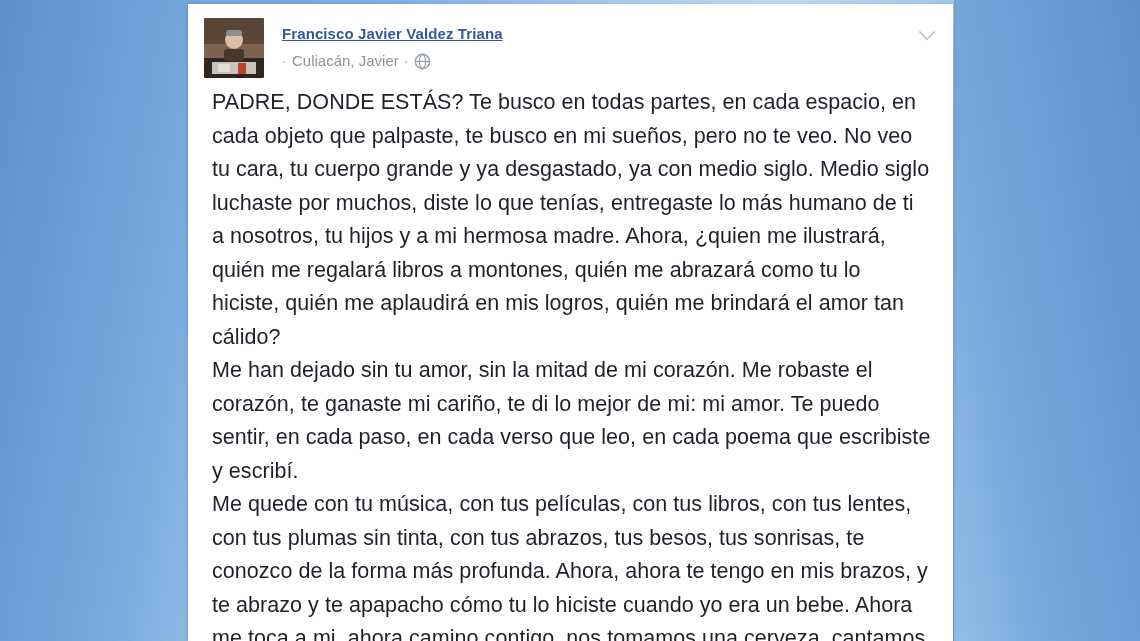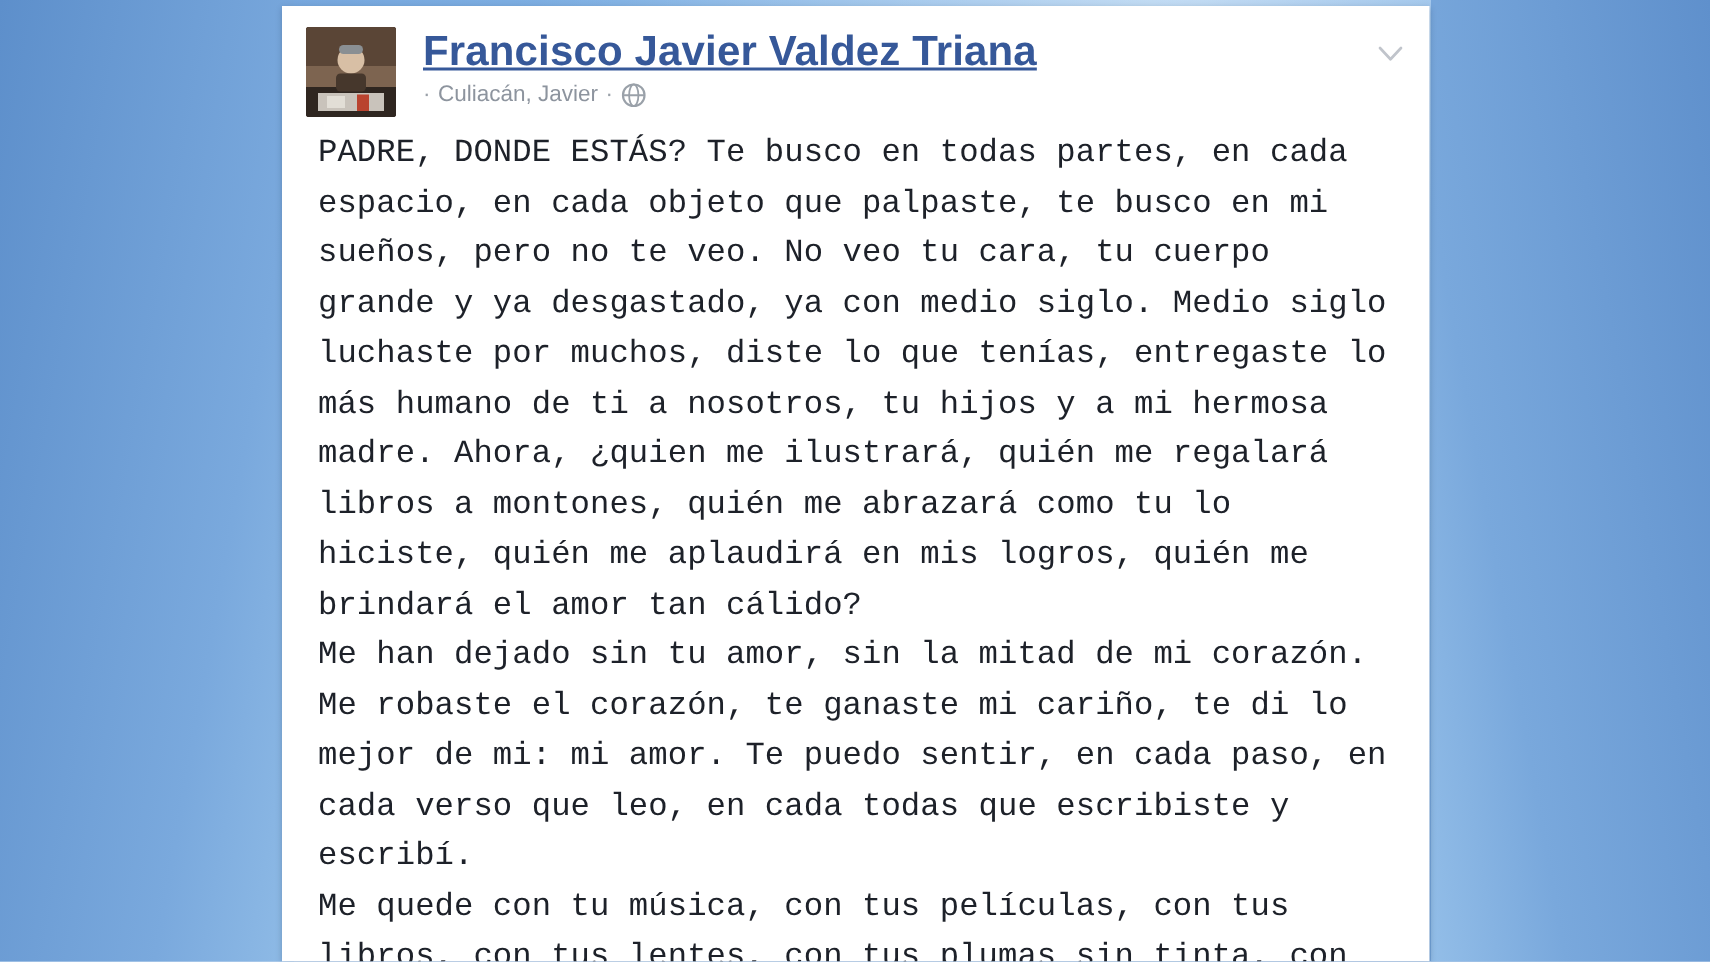--- a/index.html
+++ b/index.html
@@ -78,21 +78,21 @@
   }
   .avatar svg { display: block; }
 
   .name-block {
     margin-left: 78px;
     padding-top: 4px;
   }
   .author-name {
     color: #365899;
     font-weight: bold;
-    font-size: 28px;
+    font-size: 15px;
     line-height: 24px;
     letter-spacing: 0.1px;
     display: inline-block;
   }
   .meta-line {
     margin-top: 6px;
     color: #8d949e;
     font-size: 15px;
     line-height: 18px;
     display: flex;
@@ -121,21 +121,20 @@
 
   .post-body {
     padding: 6px 22px 0 24px;
     color: #1d2129;
     font-size: 21.5px;
     line-height: 33.5px;
     letter-spacing: 0.05px;
   }
   .post-body p {
     margin: 0;
-    font-family: Liberation Mono, monospace;
   }
 </style>
 </head>
 <body>
 
 <div class="stage">
   <div class="left-dark"></div>
   <div class="right-dark"></div>
 
   <div class="post-card">
@@ -175,19 +174,19 @@
 
       <div class="chevron">
         <svg width="24" height="20" viewBox="0 0 24 20">
           <polyline points="5,6 12,13.5 19,6" fill="none" stroke="#c0c4cb" stroke-width="1.8" stroke-linecap="round" stroke-linejoin="round"></polyline>
         </svg>
       </div>
     </div>
 
     <div class="post-body">
       <p>PADRE, DONDE ESTÁS? Te busco en todas partes, en cada espacio, en cada objeto que palpaste, te busco en mi sueños, pero no te veo. No veo tu cara, tu cuerpo grande y ya desgastado, ya con medio siglo. Medio siglo luchaste por muchos, diste lo que tenías, entregaste lo más humano de ti a nosotros, tu hijos y a mi hermosa madre. Ahora, ¿quien me ilustrará, quién me regalará libros a montones, quién me abrazará como tu lo hiciste, quién me aplaudirá en mis logros, quién me brindará el amor tan cálido?</p>
-      <p>Me han dejado sin tu amor, sin la mitad de mi corazón. Me robaste el corazón, te ganaste mi cariño, te di lo mejor de mi: mi amor. Te puedo sentir, en cada paso, en cada verso que leo, en cada todas que escribiste y escribí.</p>
+      <p>Me han dejado sin tu amor, sin la mitad de mi corazón. Me robaste el corazón, te ganaste mi cariño, te di lo mejor de mi: mi amor. Te puedo sentir, en cada paso, en cada verso que leo, en cada poema que escribiste y escribí.</p>
       <p>Me quede con tu música, con tus películas, con tus libros, con tus lentes, con tus plumas sin tinta, con tus abrazos, tus besos, tus sonrisas, te conozco de la forma más profunda. Ahora, ahora te tengo en mis brazos, y te abrazo y te apapacho cómo tu lo hiciste cuando yo era un bebe. Ahora me toca a mi, ahora camino contigo, nos tomamos una cerveza, cantamos juntos.</p>
 
     </div>
 
   </div>
 </div>
 
 </body></html>

